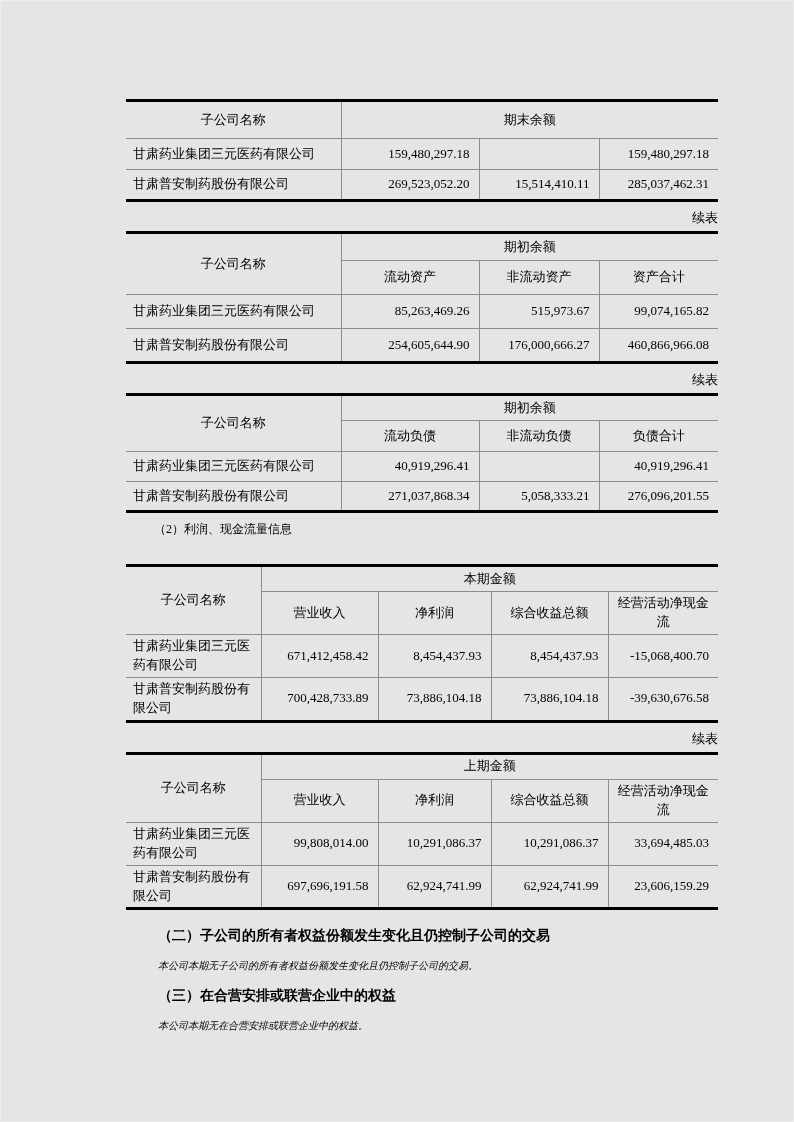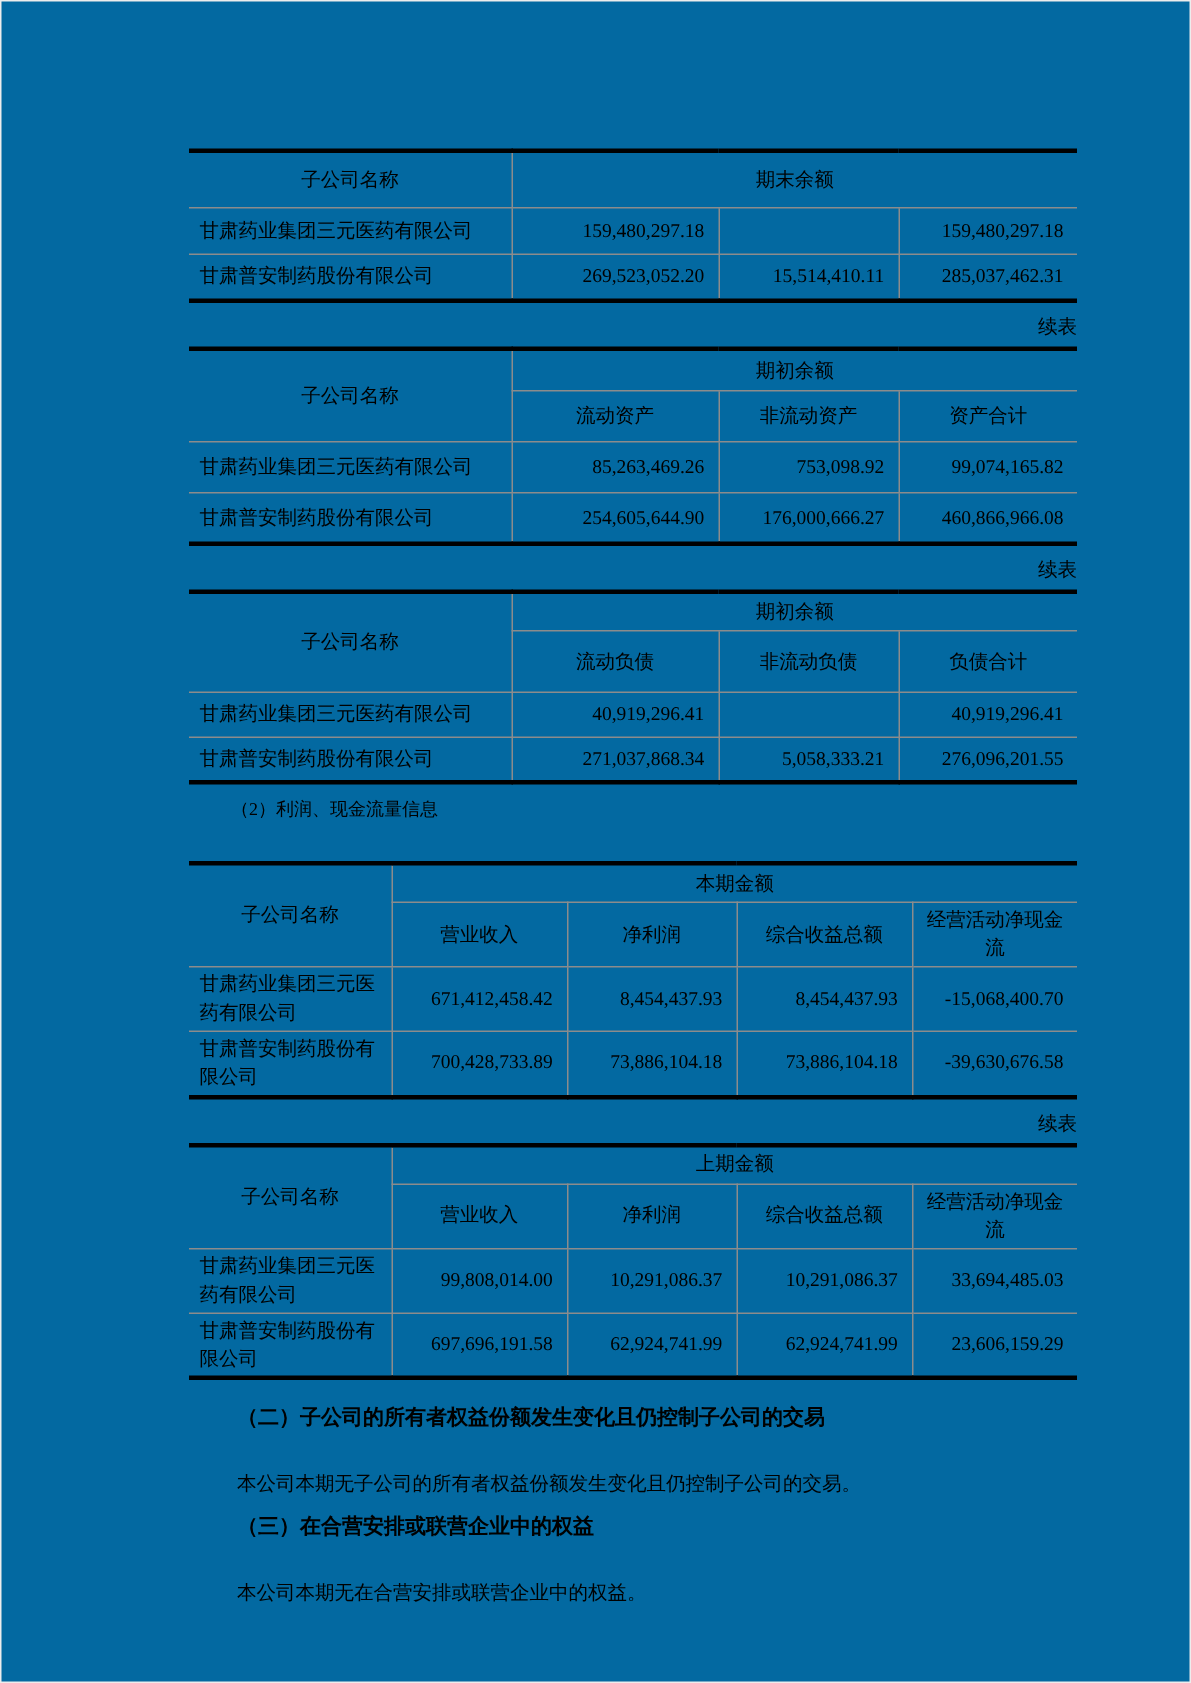--- a/index.html
+++ b/index.html
@@ -1,20 +1,20 @@
 <!DOCTYPE html>
 <html><head>
 <meta charset="utf-8">
 <style>
   html, body { margin: 0; padding: 0; background: #ffffff; }
   .page {
     position: relative;
     width: 794px;
     height: 1122px;
-    background: #0369a1;
+    background: #e5e5e5;
     font-family: "Liberation Serif", "DejaVu Serif", serif;
     color: #000;
     box-sizing: border-box;
     border: 1px solid #ededed;
     overflow: hidden;
   }
   .content {
     position: absolute;
     left: 125px;
     top: 0;
@@ -53,21 +53,21 @@
   .t-b col.c4 { width: 110px; }
 
   .t1 thead th { height: 38px; }
   .t1 tbody td { height: 31px; }
 
   .t2 tr.r-grp th { height: 28px; }
   .t2 tr.r-sub th { height: 34px; }
   .t2 tbody td    { height: 34px; }
 
   .t3 tr.r-grp th { height: 26px; }
-  .t3 tr.r-sub th { height: 41px; }
+  .t3 tr.r-sub th { height: 31px; }
   .t3 tbody td    { height: 30px; }
 
   .t45 tr.r-grp th { height: 26px; }
   .t45 tr.r-sub th { height: 43px; }
   .t45 tbody td    { height: 43px; }
 
   .cont-label {
     font-size: 13px;
     margin: 8px 0 5px 32px;
     line-height: 16px;
@@ -79,23 +79,24 @@
     line-height: 19px;
   }
   .bold-heading {
     font-size: 14px;
     font-weight: bold;
     margin: 15px 0 0 32px;
     line-height: 22px;
   }
   .bold-heading.second { margin-top: 9px; }
   .body-para {
-    font-size: 13px;
-    margin: 22px 0 0 32px;
+    font-size: 10px;
+    margin: 9px 0 0 32px;
     line-height: 20px;
+    font-style: italic;
   }
   .page-number {
     margin-top: 24px;
     text-align: center;
     font-size: 12.5px;
   }
 </style>
 </head>
 <body>
 
@@ -149,21 +150,21 @@
         <tr class="r-sub">
           <th>流动资产</th>
           <th>非流动资产</th>
           <th>资产合计</th>
         </tr>
       </thead>
       <tbody>
         <tr>
           <td class="name">甘肃药业集团三元医药有限公司</td>
           <td class="num">85,263,469.26</td>
-          <td class="num">753,098.92</td>
+          <td class="num">515,973.67</td>
           <td class="num">99,074,165.82</td>
         </tr>
         <tr>
           <td class="name">甘肃普安制药股份有限公司</td>
           <td class="num">254,605,644.90</td>
           <td class="num">176,000,666.27</td>
           <td class="num">460,866,966.08</td>
         </tr>
       </tbody>
     </table>

